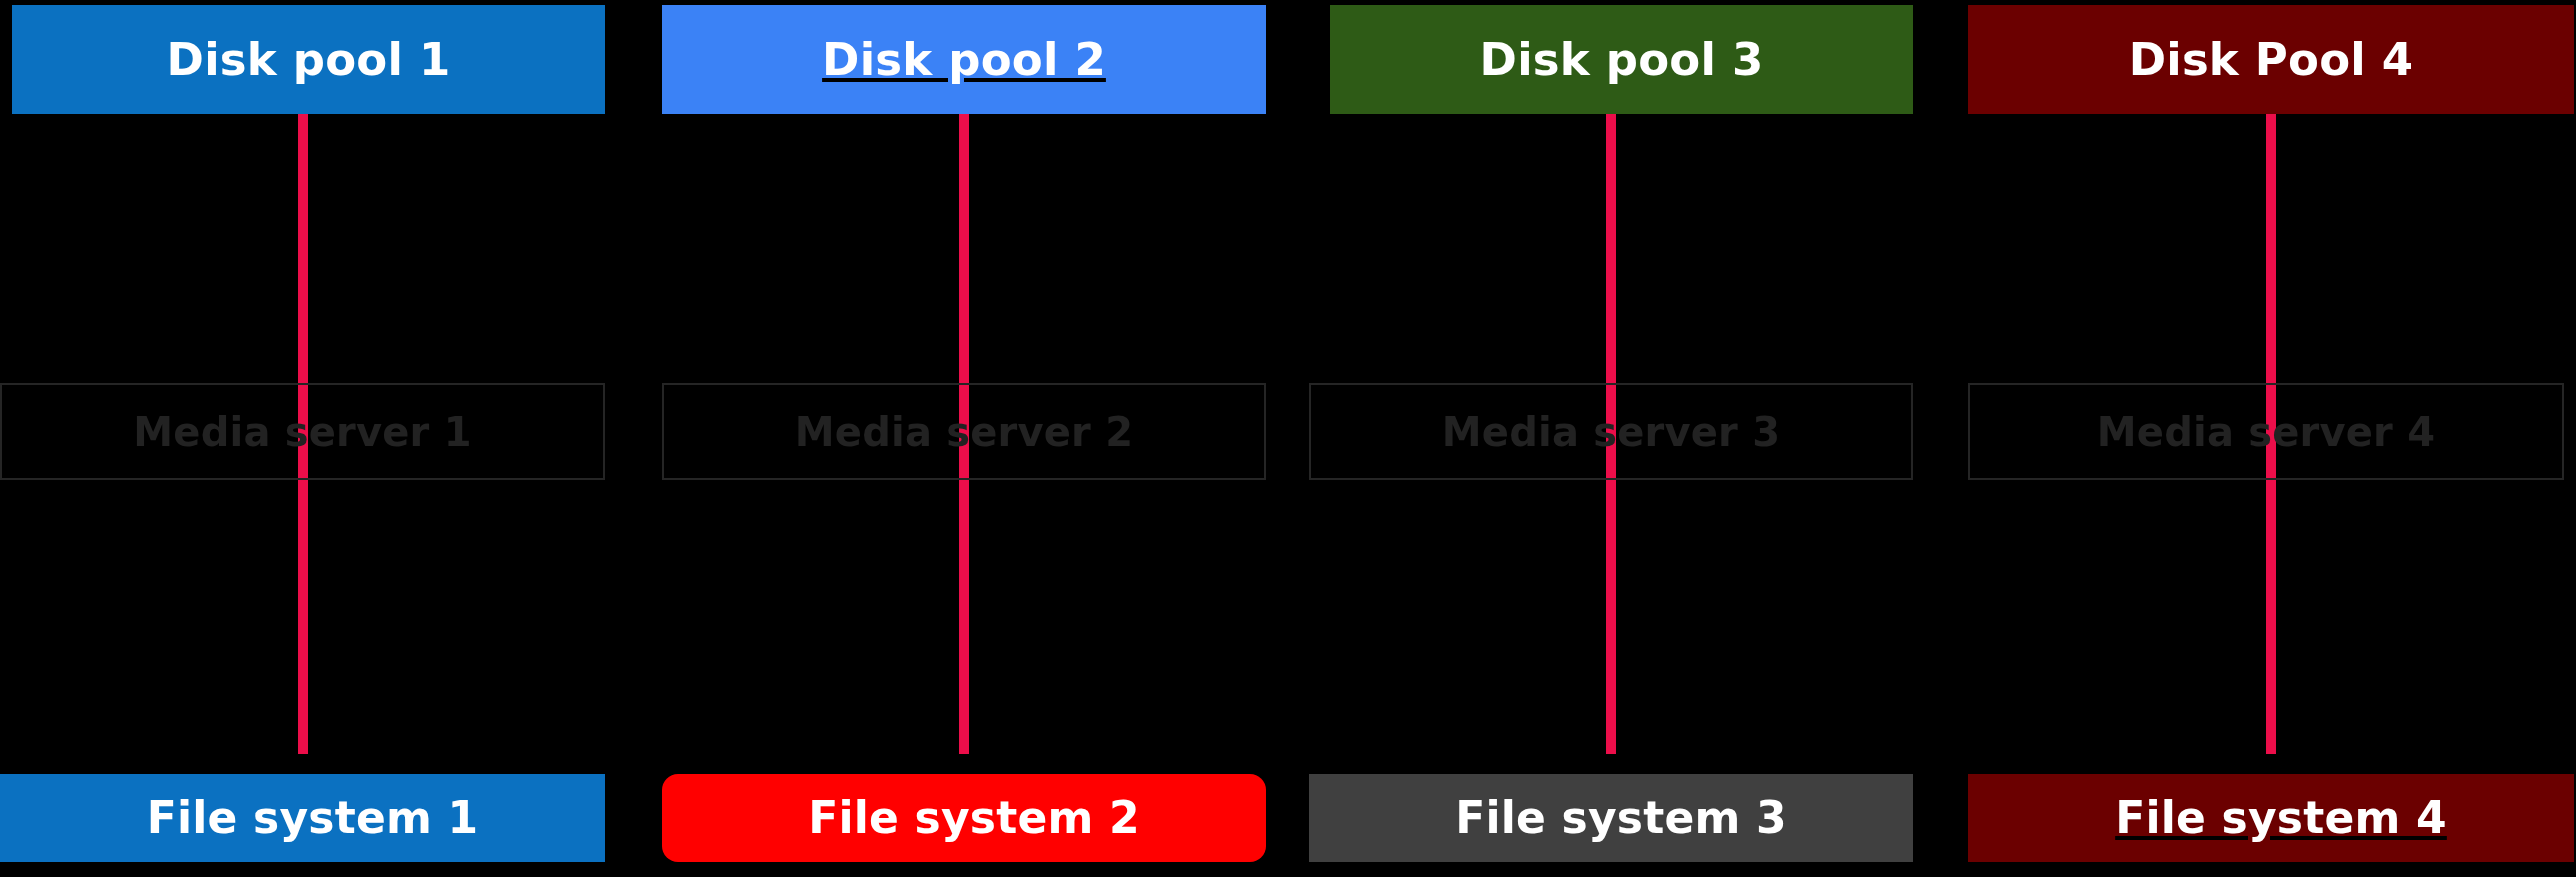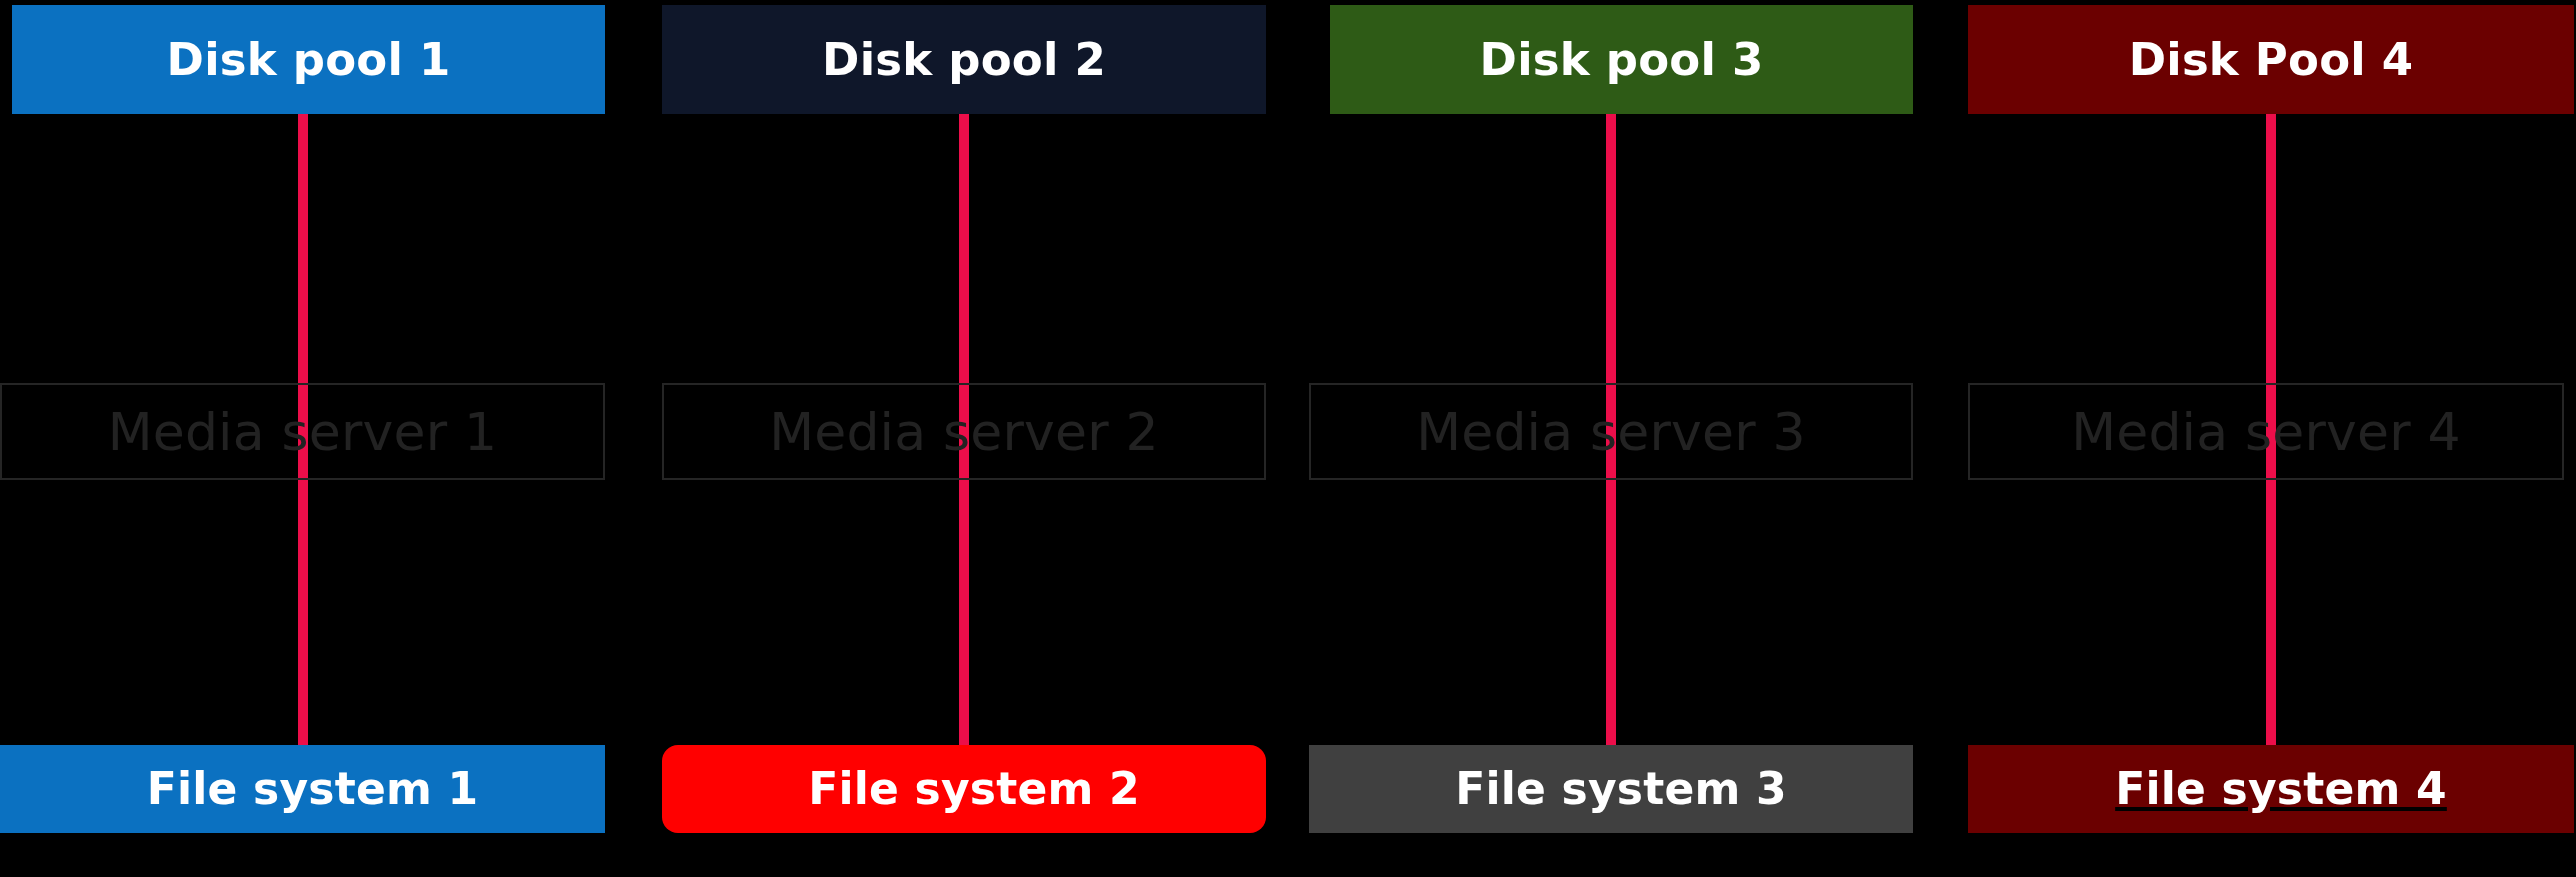--- a/index.html
+++ b/index.html
@@ -62,26 +62,26 @@
   }
   
   .node.media-server {
     top: 383px;
     height: 97px;
     background: transparent;
     border: 2px solid #252525;
   }
   .media-server .node-label {
     color: #222222;
-    font-size: 52px;
-    font-weight: normal;
+    font-size: 40px;
+    font-weight: bold;
   }
   
   .node.file-system {
-    top: 745px;
+    top: 774px;
     height: 88px;
     padding-left: 20px;
   }
   .file-system .node-label {
     color: #ffffff;
     font-size: 44px;
   }
 </style>
 </head>
 <body>
@@ -100,21 +100,21 @@
     </div>
 
     <div class="node file-system" style="background:#0b71c1;">
       <span class="node-label">File system 1</span>
     </div>
   </div>
 
   <div class="column" style="left:662px; width:604px;">
     <div class="connector"></div>
 
-    <div class="node disk-pool" style="background:#0f172a;">
+    <div class="node disk-pool" style="background:#3b82f6;text-decoration:underline;">
       <span class="node-label">Disk pool 2</span>
     </div>
 
     <div class="node media-server">
       <span class="node-label">Media server 2</span>
     </div>
 
     <div class="node file-system" style="background:#ff0000;border-radius:16px;">
       <span class="node-label">File system 2</span>
     </div>

